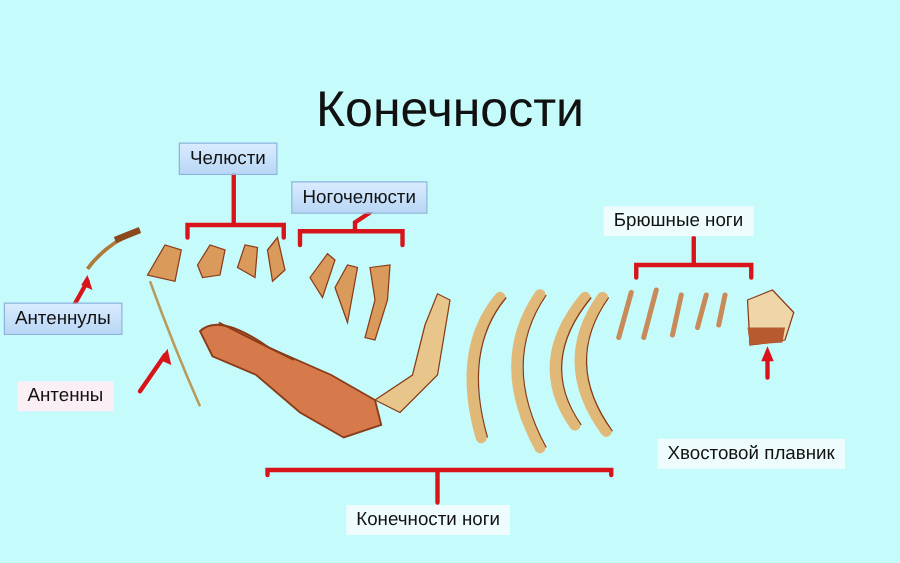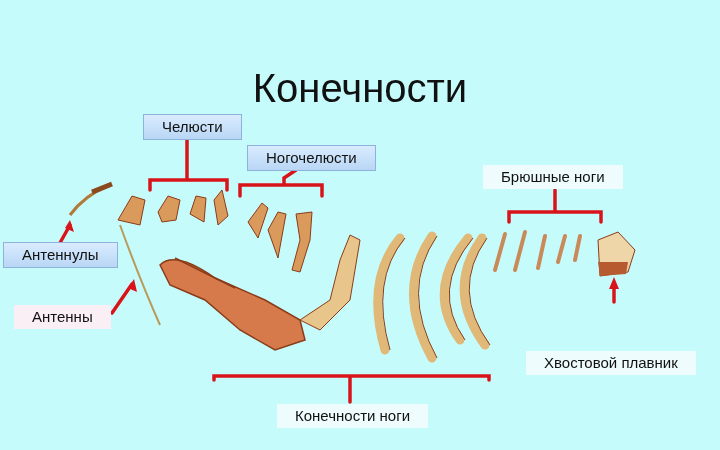--- a/index.html
+++ b/index.html
@@ -8,21 +8,21 @@
       background: #c6fbfc;
       font-family: "Liberation Sans", "DejaVu Sans", sans-serif;
       position: relative;
     }
     .title {
       position: absolute; left: 0; top: 26px; width: 720px;
       text-align: center; font-size: 40px; color: #111; margin-top: 40px;
     }
     .lbl {
       position: absolute; font-size: 15px; color: #111;
-      padding: 3px 18px; line-height: 18px; white-space: nowrap;
+      padding: 3px 8px; line-height: 18px; white-space: nowrap;
     }
     .lbl.blue {
       background: linear-gradient(#d9ecff, #b9d6f5);
       border: 1px solid #8fb2dc;
     }
     .lbl.pink { background: #fbeff6; }
     .lbl.white { background: #eefcfd; }
     svg.art { position: absolute; left: 0; top: 0; }
   </style>
 </head>
@@ -98,18 +98,18 @@
     <path d="M580 236 L575 260"></path>
   </g>
 
   <g>
     <path d="M598 240 L618 232 L635 250 L628 272 L600 276 Z" fill="#efd6a8" stroke="#8a3c18" stroke-width="1"></path>
     <path d="M598 262 L628 262 L626 274 L600 276 Z" fill="#b85a30"></path>
   </g>
 </svg>
 
 <div class="lbl blue" style="left:143px; top:114px;">Челюсти</div>
-<div class="lbl blue" style="left:233px; top:145px;margin-left:14px;">Ногочелюсти</div>
+<div class="lbl blue" style="left:233px; top:145px;">Ногочелюсти</div>
 <div class="lbl white" style="left:483px; top:165px;">Брюшные ноги</div>
 <div class="lbl blue" style="left:3px; top:242px;">Антеннулы</div>
 <div class="lbl pink" style="left:14px; top:305px;">Антенны</div>
 <div class="lbl white" style="left:526px; top:311px;margin-top:40px;">Хвостовой плавник</div>
 <div class="lbl white" style="left:277px; top:404px;">Конечности ноги</div>
 
 </body></html>

